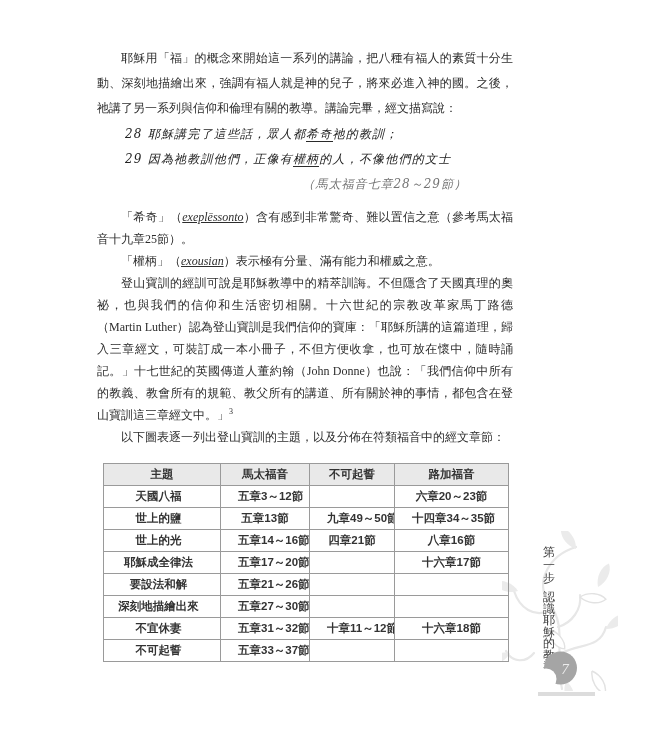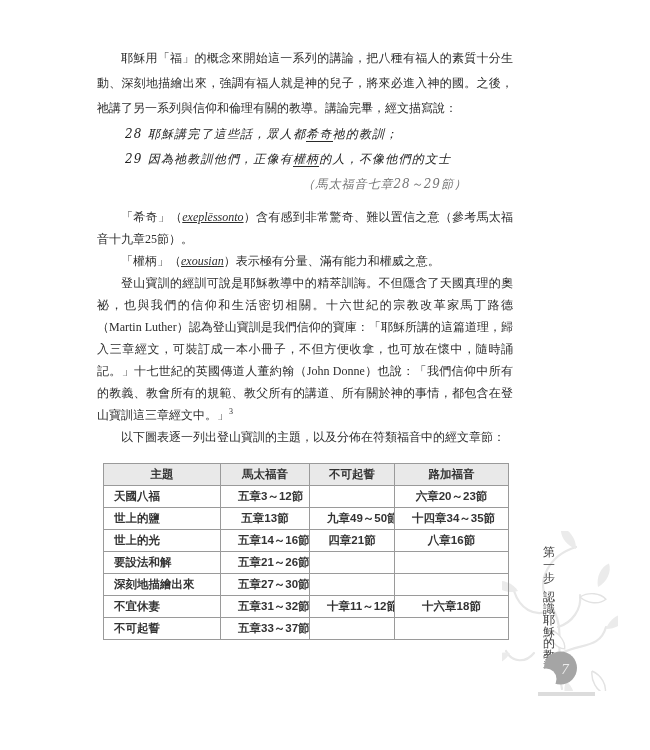--- a/index.html
+++ b/index.html
@@ -43,21 +43,21 @@
   table{
     border-collapse:collapse;width:405px;table-layout:fixed;
     font-family:"Liberation Sans","DejaVu Sans",sans-serif;
     font-size:11.5px;color:#333;
   }
   th,td{
     border:1px solid var(--table_border);height:21px;padding:0 17px;
     text-align:center;font-weight:700;overflow:hidden;white-space:nowrap;
   }
   th{background:var(--table_header_bg);}
-  td.c0{text-align:left;padding-left:10px;margin-top:40px;}
+  td.c0{text-align:center;padding-left:10px;margin-top:40px;}
   
   .vtext{
     position:absolute;left:541px;width:16px;z-index:2;
     font-family:"Liberation Sans","DejaVu Sans",sans-serif;
     font-size:12px;font-weight:500;color:#3e3e3e;
   }
   #step-label{top:546px;}
   #step-label .vchar{height:13px;line-height:13px;text-align:center;}
   #chapter-title{top:591px;}
   #chapter-title .vchar{height:11.6px;line-height:12px;text-align:center;}
@@ -142,20 +142,26 @@
             <td>九章49～50節</td>
             <td>十四章34～35節</td>
           </tr>
           <tr>
             <td class="c0">世上的光</td>
             <td>五章14～16節</td>
             <td>四章21節</td>
             <td>八章16節</td>
           </tr>
           <tr>
+            <td class="c0">耶穌成全律法</td>
+            <td>五章17～20節</td>
+            <td></td>
+            <td>十六章17節</td>
+          </tr>
+          <tr>
             <td class="c0">要設法和解</td>
             <td>五章21～26節</td>
             <td></td>
             <td></td>
           </tr>
           <tr>
             <td class="c0">深刻地描繪出來</td>
             <td>五章27～30節</td>
             <td></td>
             <td></td>

